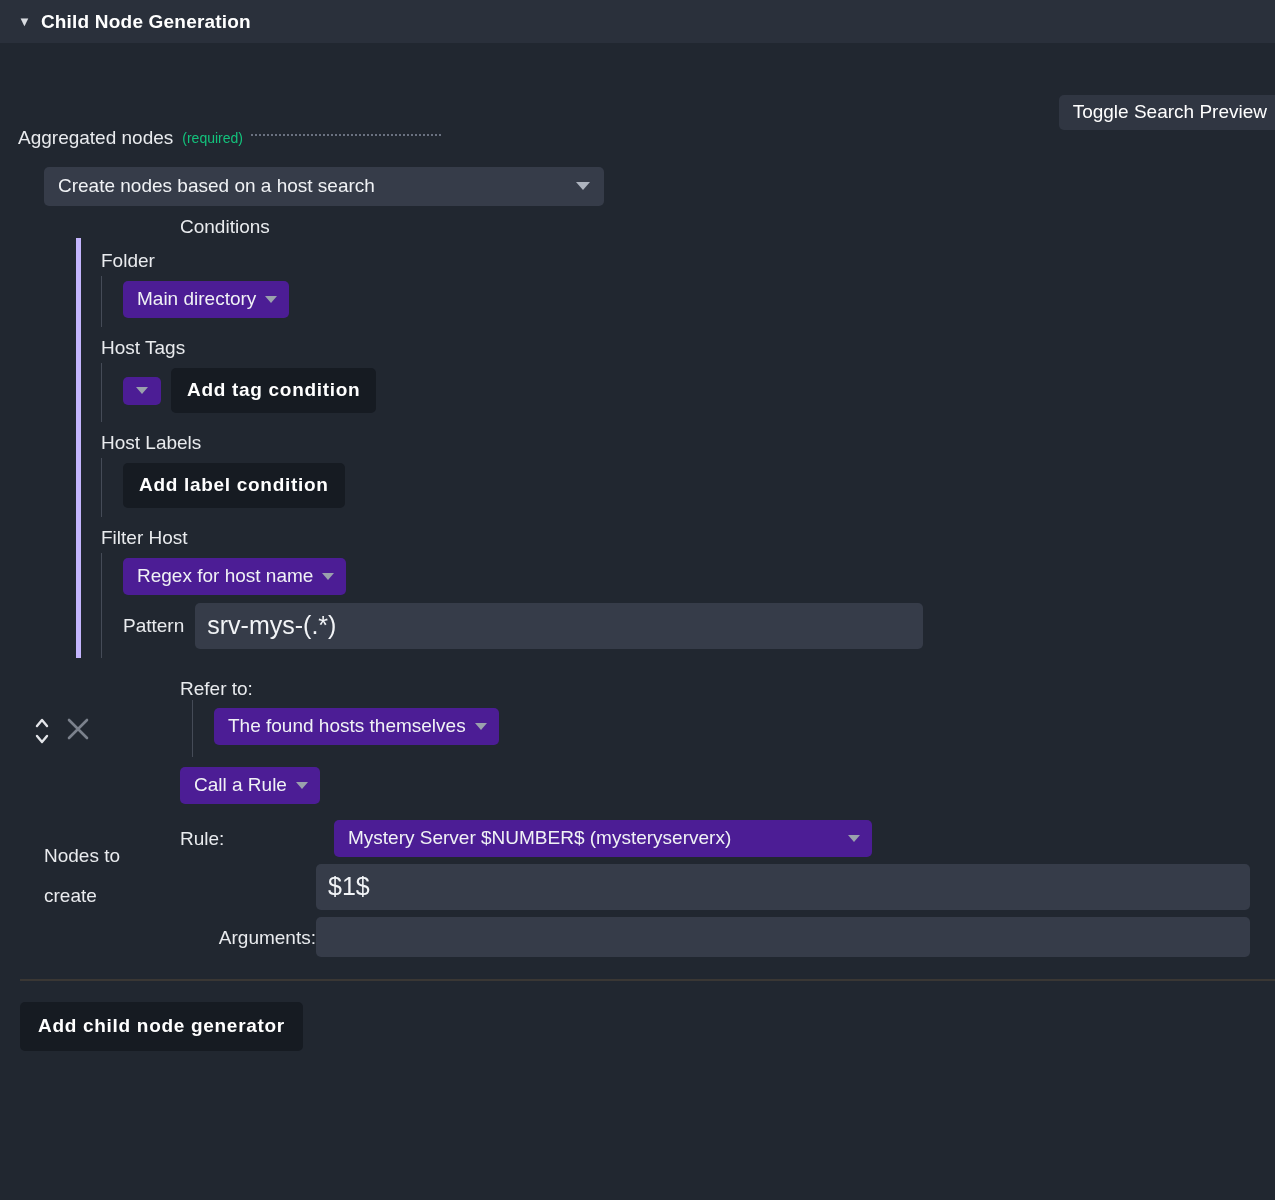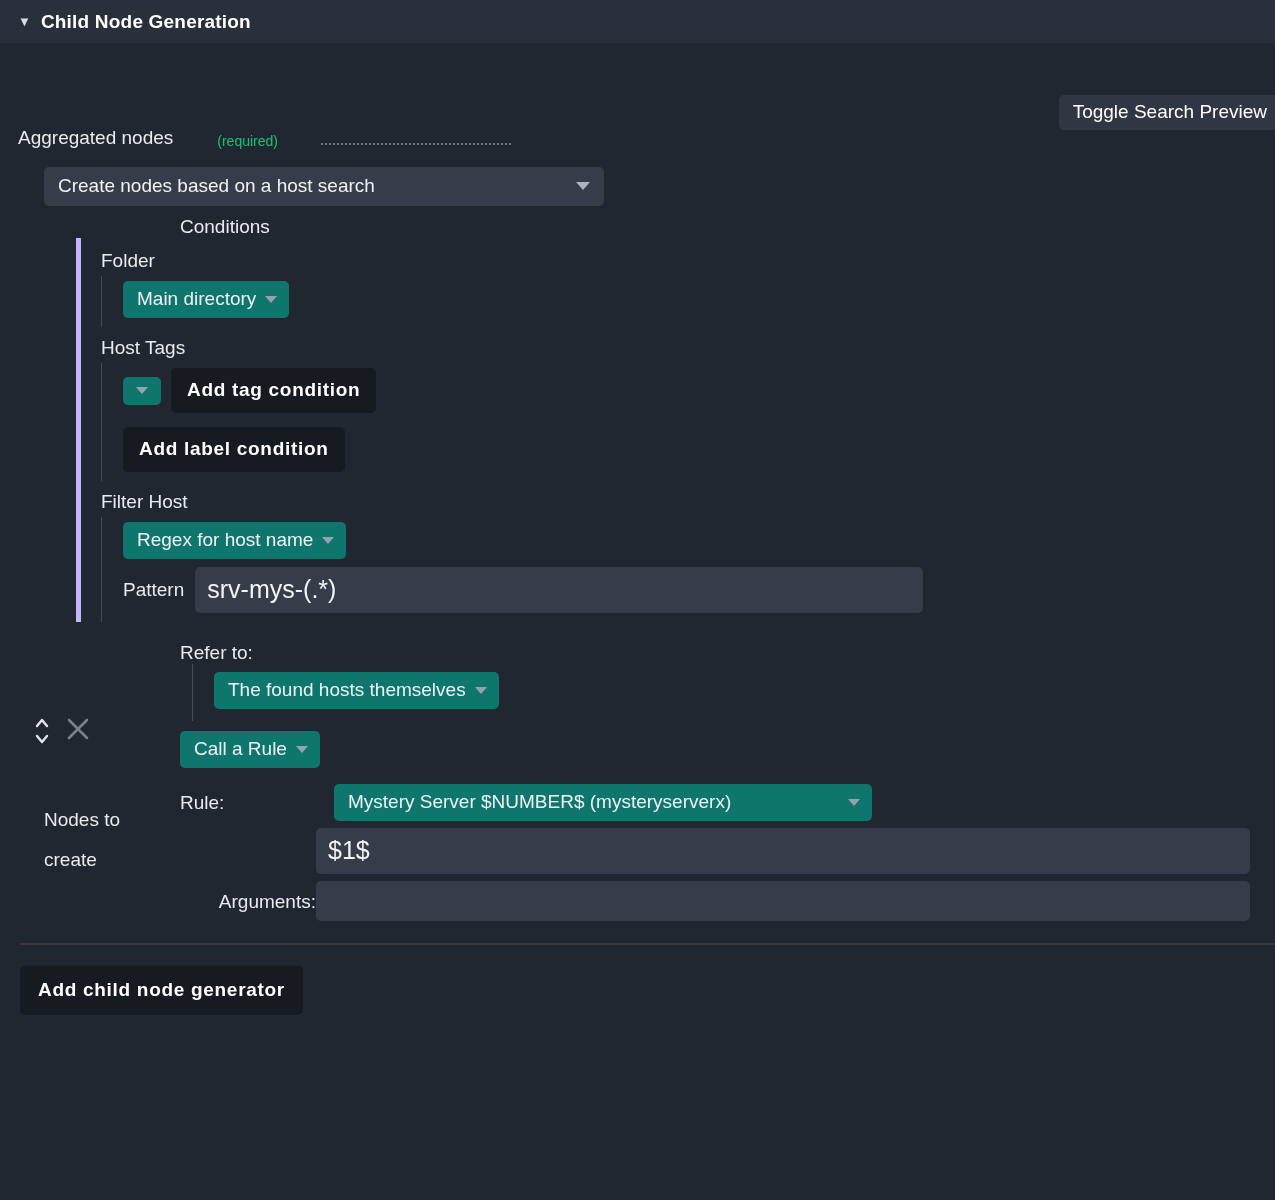--- a/index.html
+++ b/index.html
@@ -56,24 +56,23 @@
     border-radius: 5px;
     border: none;
     font-family: "Liberation Sans", sans-serif;
     cursor: pointer;
     white-space: nowrap;
   }
 
   
   .required-row {
     display: flex;
-    align-items: flex-end;
+    align-items: center;
     padding: 84px 0 0 18px;
     font-size: 19px;
-    gap: 35px;
   }
   .required-row .lbl { color: #e9ebee; }
   .required-row .req {
     color: #13c27c;
     margin-left: 9px;
     font-size: 14px;
   }
   .required-row .leader {
     flex: 0 0 190px;
     margin-left: 8px;
@@ -161,21 +160,21 @@
   .cond-value {
     border-left: 1px solid #454b57;
     padding-left: 21px;
     padding-top: 5px;
     padding-bottom: 9px;
   }
 
   .pill-select {
     display: inline-flex;
     align-items: center;
-    background: #0f766e;
+    background: #4c1d95;
     border-radius: 5px;
     padding: 7px 12px 8px 14px;
     font-size: 19px;
     color: #f0f2f5;
     cursor: pointer;
     box-sizing: border-box;
   }
   .pill-select.tiny {
     padding: 10px 13px 11px 13px;
   }
@@ -338,20 +337,21 @@
           <div class="row-inline">
             <div class="pill-select tiny">
               <span class="caret-small"></span>
             </div>
             <button class="dark-btn">Add tag condition</button>
           </div>
         </div>
       </div>
 
       <div class="cond-item">
+        <div class="sub-label">Host Labels</div>
         <div class="cond-value">
           <button class="dark-btn">Add label condition</button>
         </div>
       </div>
 
       <div class="cond-item">
         <div class="sub-label">Filter Host</div>
         <div class="cond-value">
           <div class="pill-select">
             <span>Regex for host name</span>

